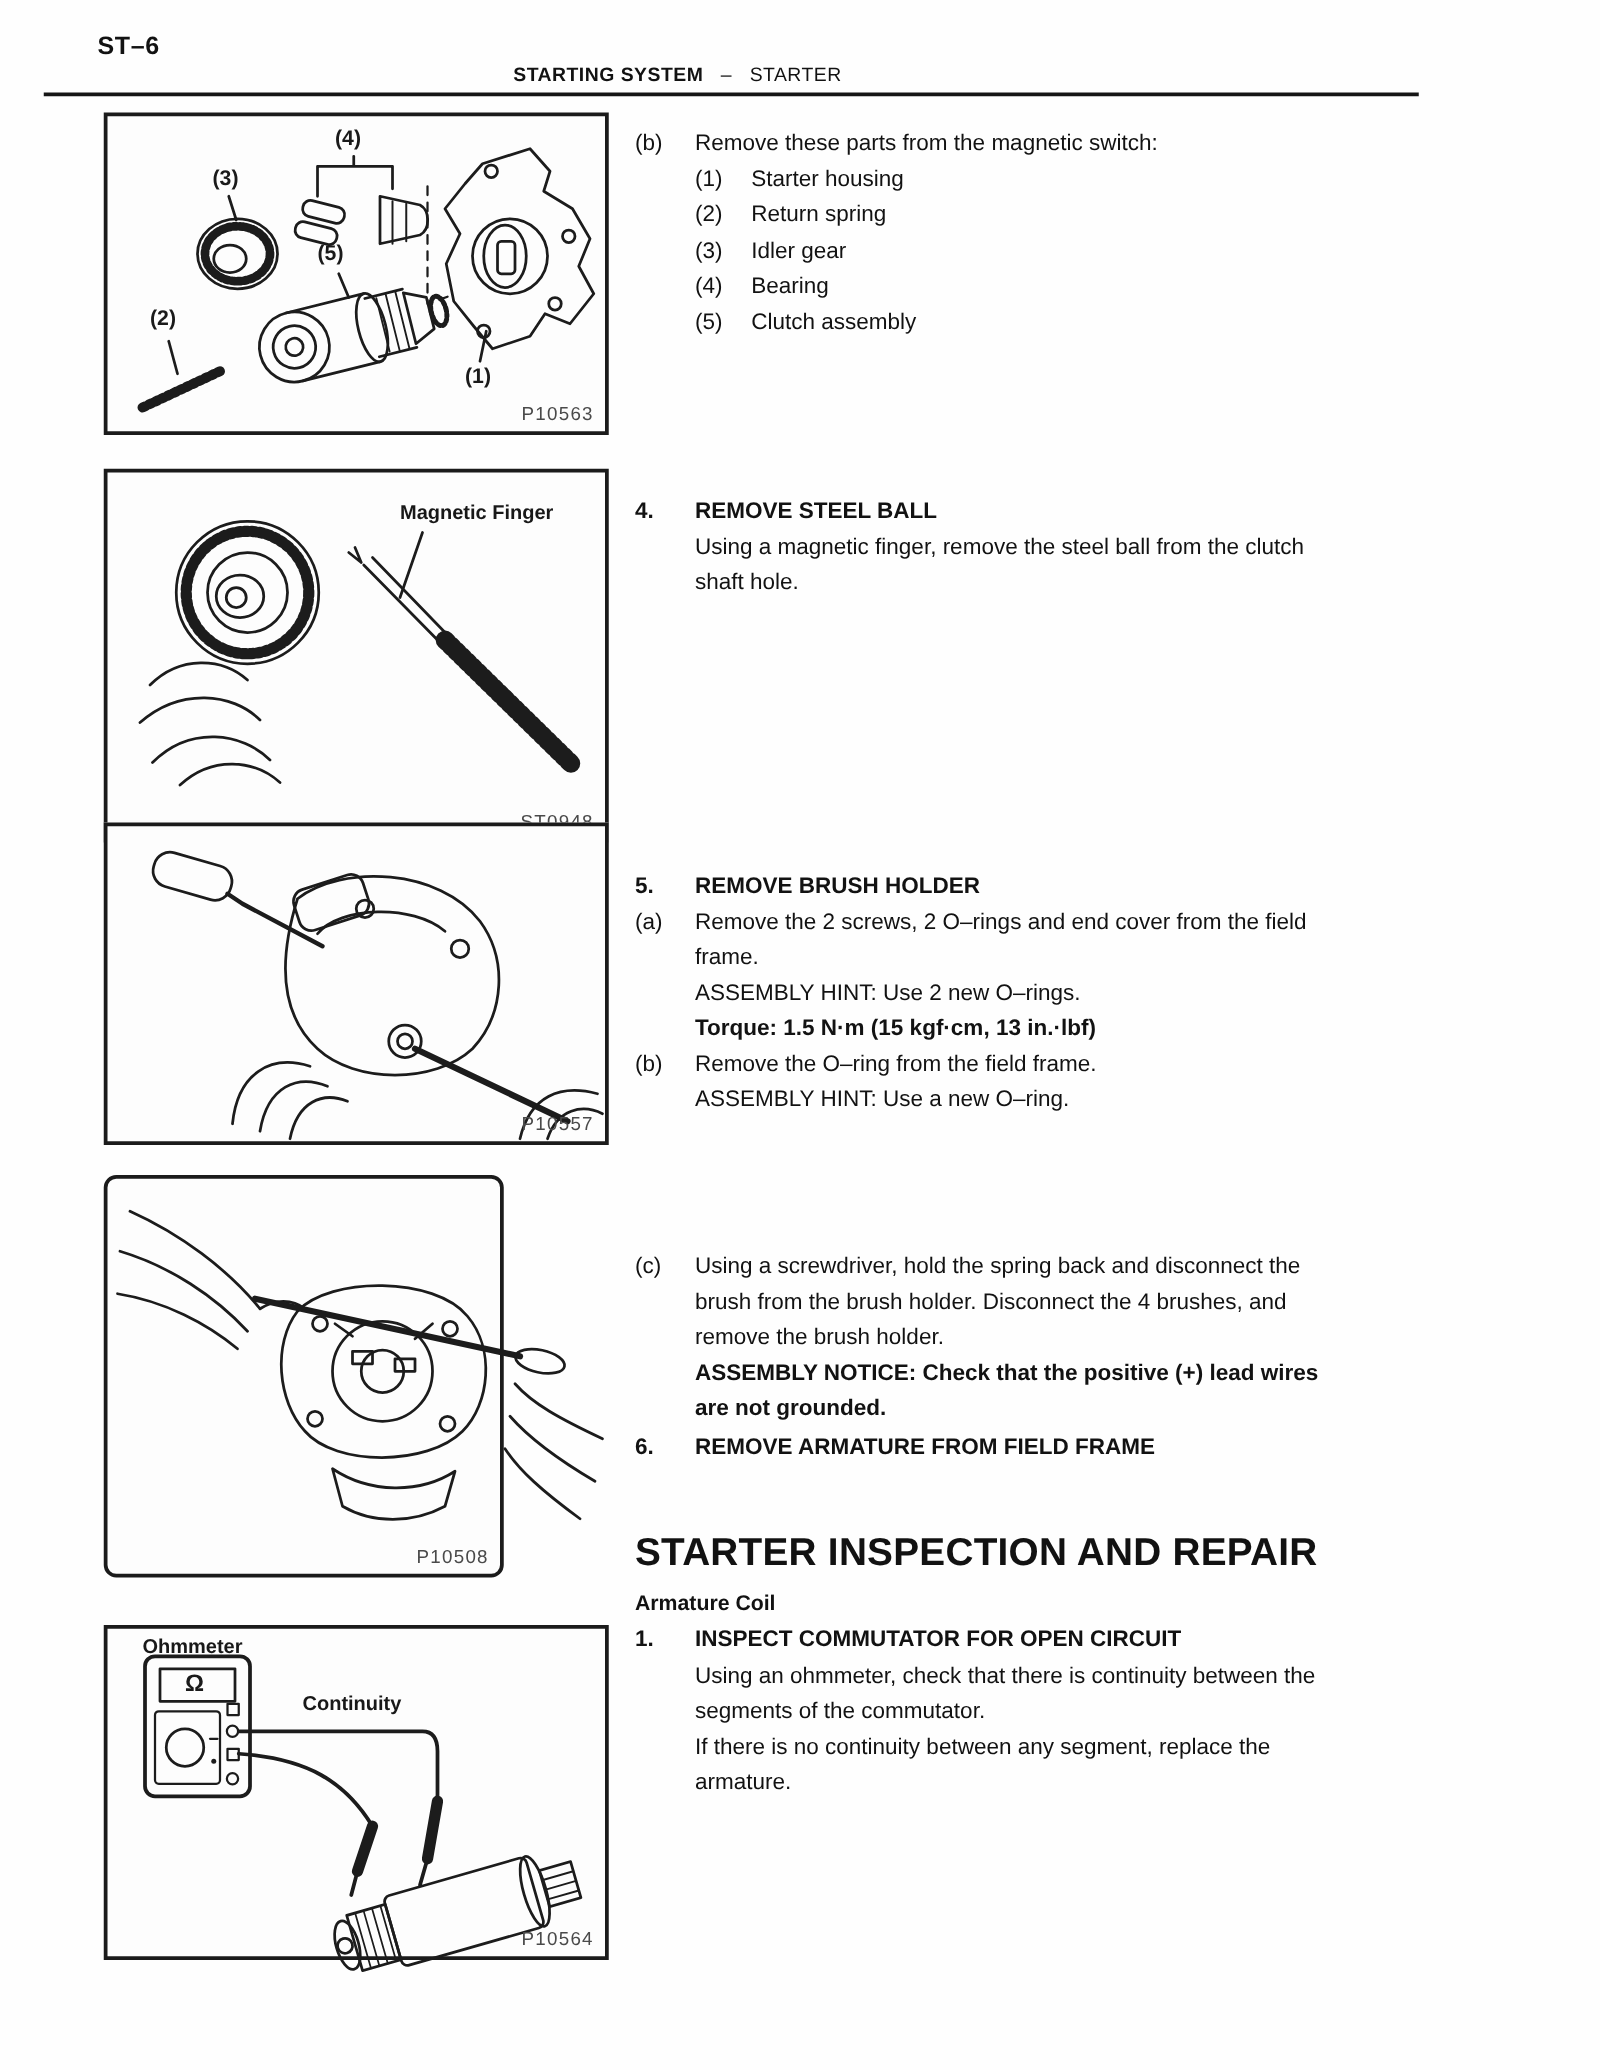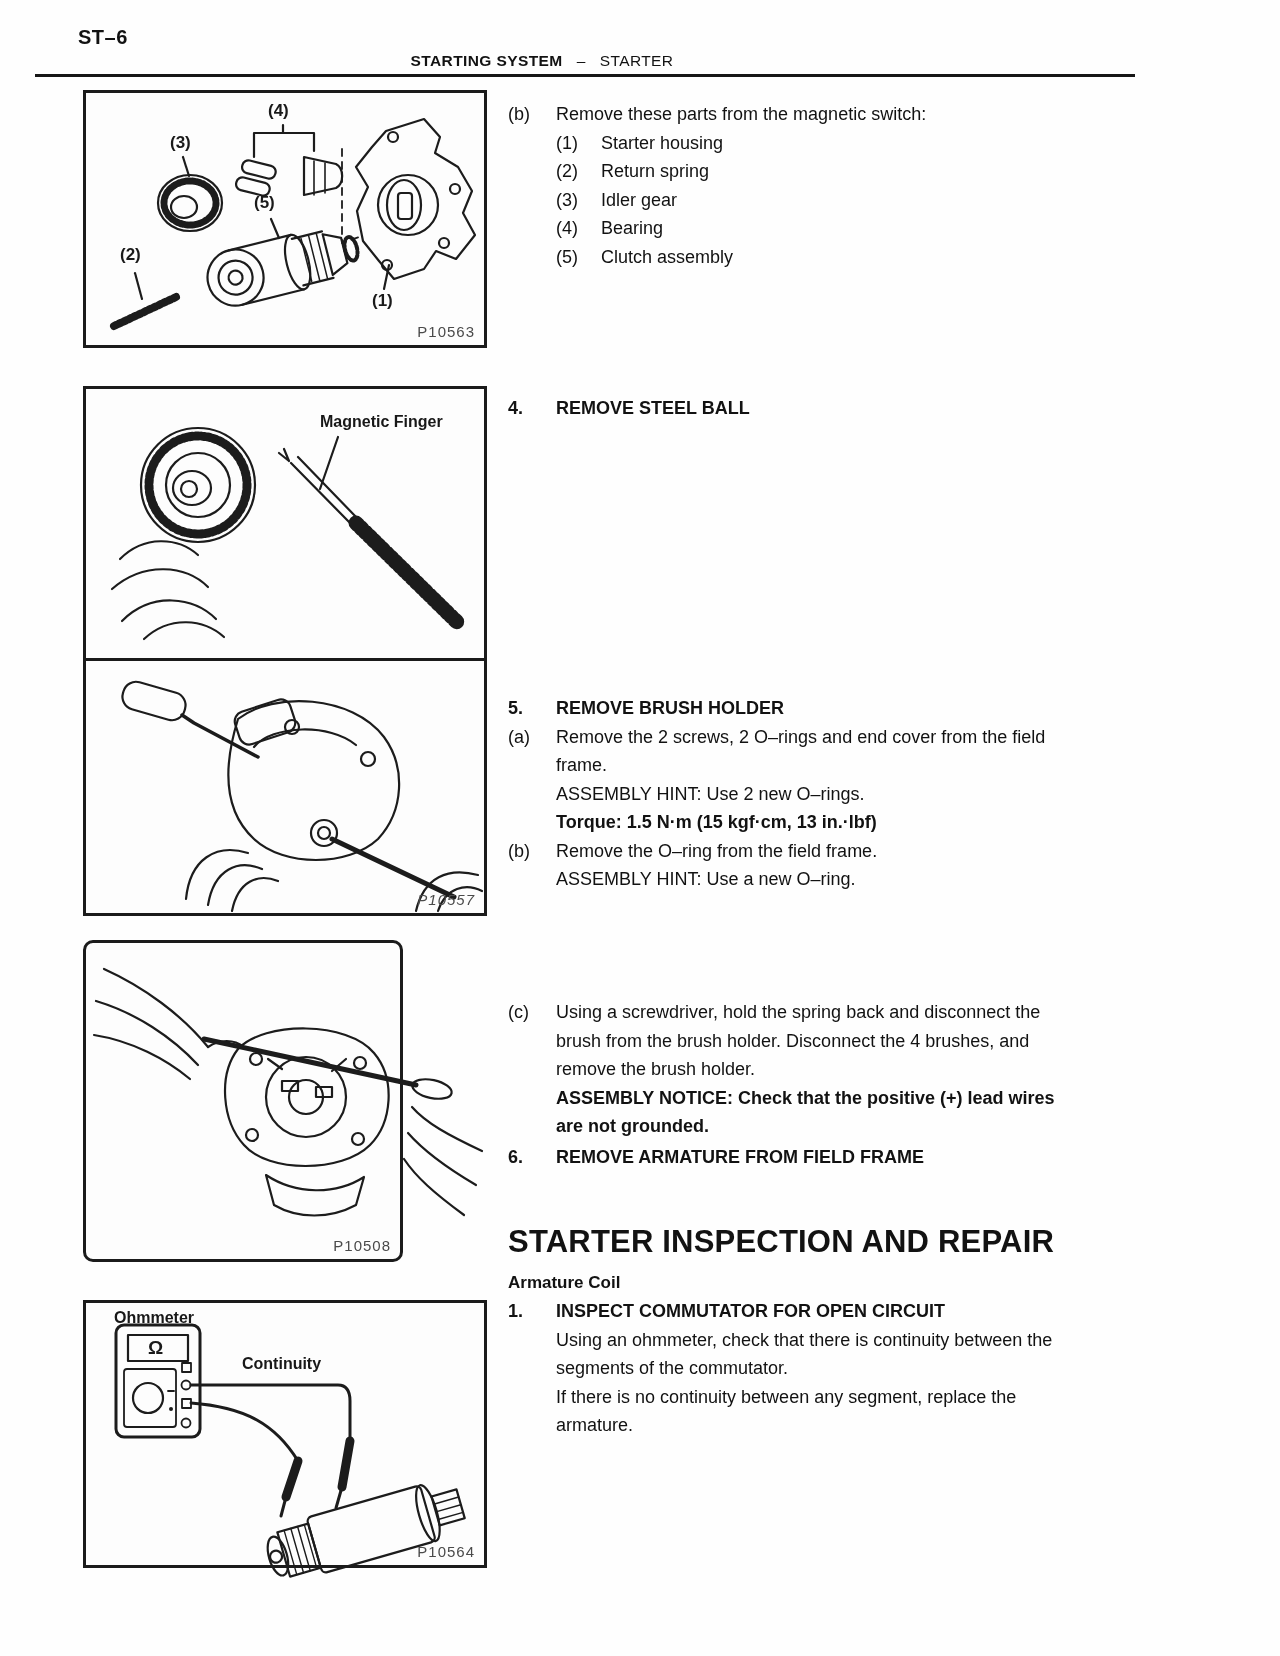--- a/index.html
+++ b/index.html
@@ -96,21 +96,21 @@
       </g>
     </svg>
     <div class="callout" style="left:84px; top:40px;">(3)</div>
     <div class="callout" style="left:182px; top:8px;">(4)</div>
     <div class="callout" style="left:168px; top:100px;">(5)</div>
     <div class="callout" style="left:34px; top:152px;">(2)</div>
     <div class="callout" style="left:286px; top:198px;">(1)</div>
     <div class="figcode">P10563</div>
   </figure>
 
-  <figure class="abs figbox" style="left:83px; top:375px; width:404px; height:299px;margin-top:11px;">
+  <figure class="abs figbox" style="left:83px; top:375px; width:404px; height:299px;">
     <svg width="398" height="252" viewBox="0 0 398 252">
       <g stroke="#1c1c1c" fill="none" stroke-width="2.2" stroke-linecap="round" stroke-linejoin="round">
         <g>
           <circle cx="112" cy="96" r="57"></circle>
           <circle cx="112" cy="96" r="49" stroke-width="9" stroke-dasharray="3 3"></circle>
           <circle cx="112" cy="96" r="32"></circle>
           <ellipse cx="106" cy="99" rx="19" ry="17"></ellipse>
           <circle cx="103" cy="100" r="8"></circle>
         </g>
         <g>
@@ -125,21 +125,21 @@
           <line x1="212" y1="68" x2="272" y2="130"></line>
           <line x1="270" y1="134" x2="372" y2="234" stroke-width="15" stroke-dasharray="3 3"></line>
         </g>
         <line x1="252" y1="48" x2="234" y2="100"></line>
       </g>
     </svg>
     <div class="figlabel" style="left:234px; top:24px;">Magnetic Finger</div>
     <div class="figcode">ST0948</div>
   </figure>
 
-  <figure class="abs figbox" style="left:83px; top:658px; width:404px; height:258px;font-style:italic;">
+  <figure class="abs figbox" style="left:83px; top:658px; width:404px; height:258px;">
     <svg width="398" height="252" viewBox="0 0 398 252">
       <g stroke="#1c1c1c" fill="none" stroke-width="2.2" stroke-linecap="round" stroke-linejoin="round">
         <g>
           <rect x="36" y="26" width="64" height="28" rx="13" transform="rotate(16 68 40)"></rect>
           <path d="M96,54 l12,8 l64,34" stroke-width="3.5"></path>
         </g>
         <g>
           <path d="M152,58 C188,30 266,34 298,76 C320,106 318,150 292,178 C262,206 198,206 168,178 C142,154 134,116 152,58 Z"></path>
           <path d="M168,86 C186,64 244,62 270,84"></path>
           <circle cx="206" cy="66" r="7"></circle>
@@ -267,20 +267,21 @@
       <span class="mk2">(5)</span>
       <span>Clutch assembly</span>
     </div>
   </div>
 
   <div class="abs tblock" style="top:394px;">
     <div class="hang">
       <span class="mk b">4.</span>
       <span class="tx b">REMOVE STEEL BALL</span>
     </div>
+    <div class="ind">Using a magnetic finger, remove the steel ball from the clutch shaft hole.</div>
   </div>
 
   <div class="abs tblock" style="top:694px;">
     <div class="hang">
       <span class="mk b">5.</span>
       <span class="tx b">REMOVE BRUSH HOLDER</span>
     </div>
     <div class="hang">
       <span class="mk">(a)</span>
       <span class="tx">Remove the 2 screws, 2 O–rings and end cover from the field frame.</span>

